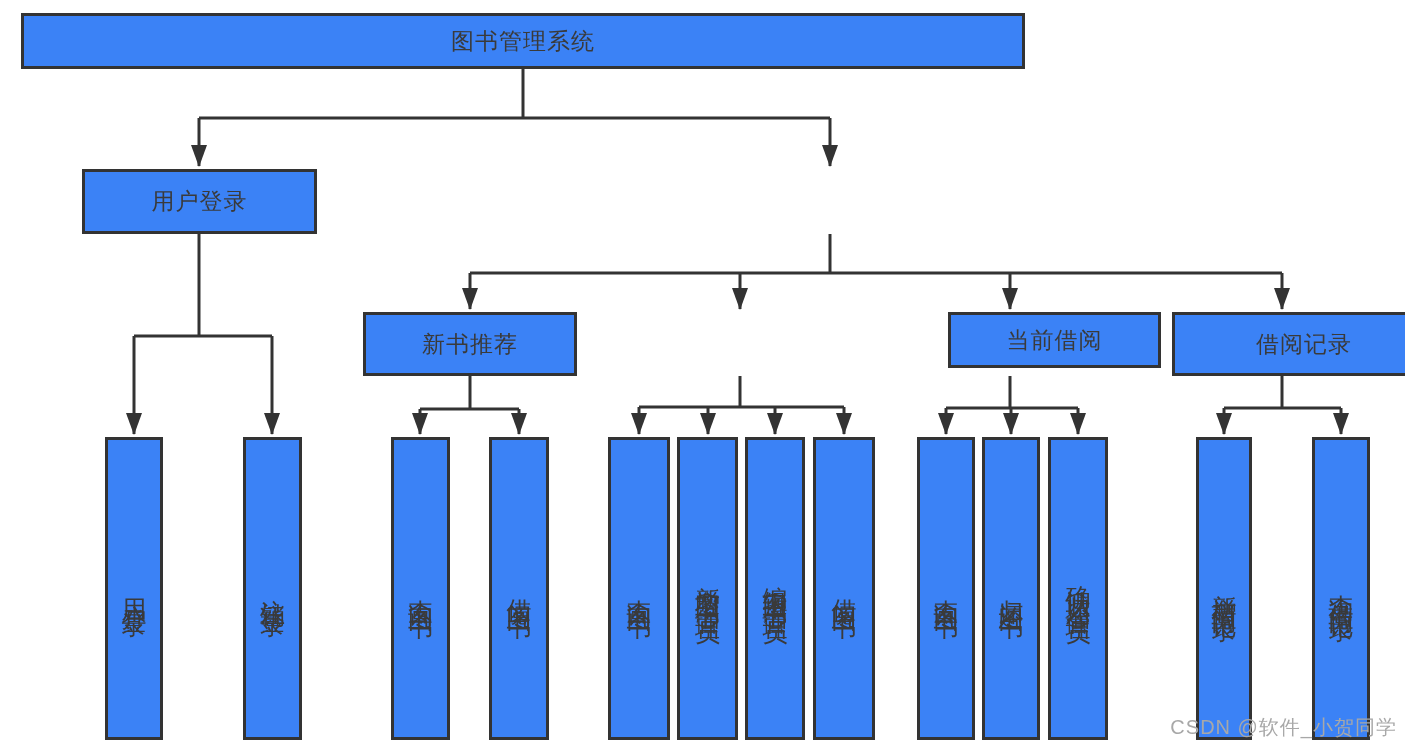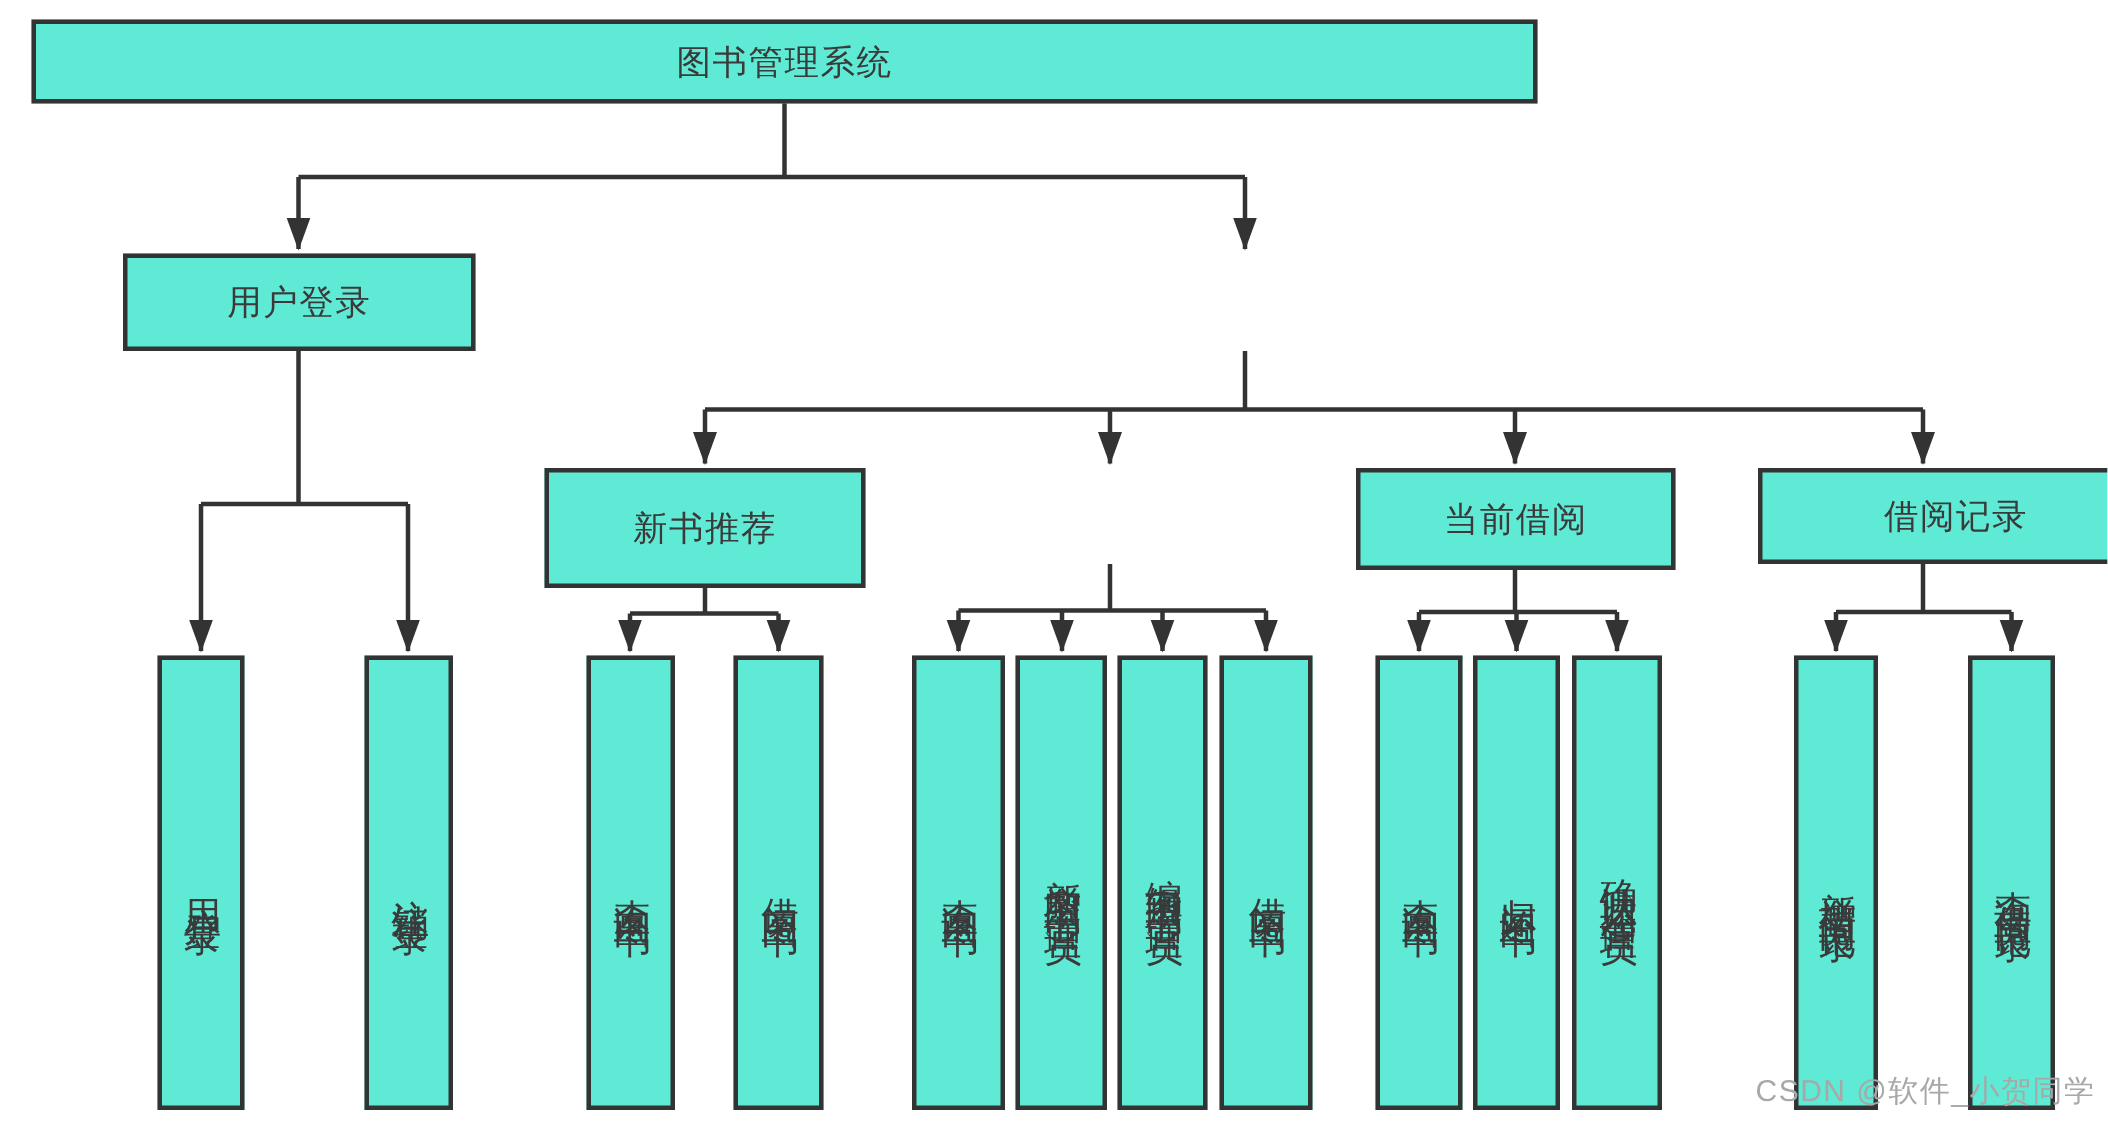--- a/index.html
+++ b/index.html
@@ -15,41 +15,41 @@
     background:var(--bg);
     font-family:"Liberation Sans","DejaVu Sans",sans-serif;
     overflow:hidden;
   }
   svg.connectors{position:absolute;left:0;top:0;z-index:1;}
   svg.connectors path.edge{stroke:var(--line);stroke-width:3;fill:none;}
   #arrowhead path{fill:var(--line);stroke:none;}
   .node{
     position:absolute;
     box-sizing:border-box;
-    background:#5eead4;
+    background:#3b82f6;
     border:3px solid var(--line);
     display:flex;align-items:center;justify-content:center;
     color:var(--text);
     z-index:2;
   }
   .node.h{font-size:23px;letter-spacing:1px;}
   .node.v{
     font-size:25px;
     writing-mode:vertical-rl;
     text-orientation:mixed;
     letter-spacing:5px;
     line-height:1;
   }
   
   .n-root{left:21px;top:13px;width:1004px;height:56px;}
   .n-user-login{left:82px;top:169px;width:235px;height:65px;}
   .n-book-mgmt{left:712px;top:169px;width:235px;height:65px;}
-  .n-new-book{left:363px;top:312px;width:214px;height:80px;}
+  .n-new-book{left:363px;top:312px;width:214px;height:64px;}
   .n-book-borrow{left:634px;top:312px;width:213px;height:64px;}
-  .n-current-borrow{left:904px;top:312px;width:213px;height:68px;}
+  .n-current-borrow{left:948px;top:312px;width:213px;height:56px;}
   .n-borrow-records{left:1172px;top:312px;width:264px;height:64px;}
   
   .leaf{top:437px;height:303px;}
   .n-ul-1{left:105px;width:58px;}
   .n-ul-2{left:243px;width:59px;}
   .n-nb-1{left:391px;width:59px;}
   .n-nb-2{left:489px;width:60px;}
   .n-bb-1{left:608px;width:62px;}
   .n-bb-2{left:677px;width:61px;}
   .n-bb-3{left:745px;width:60px;}

